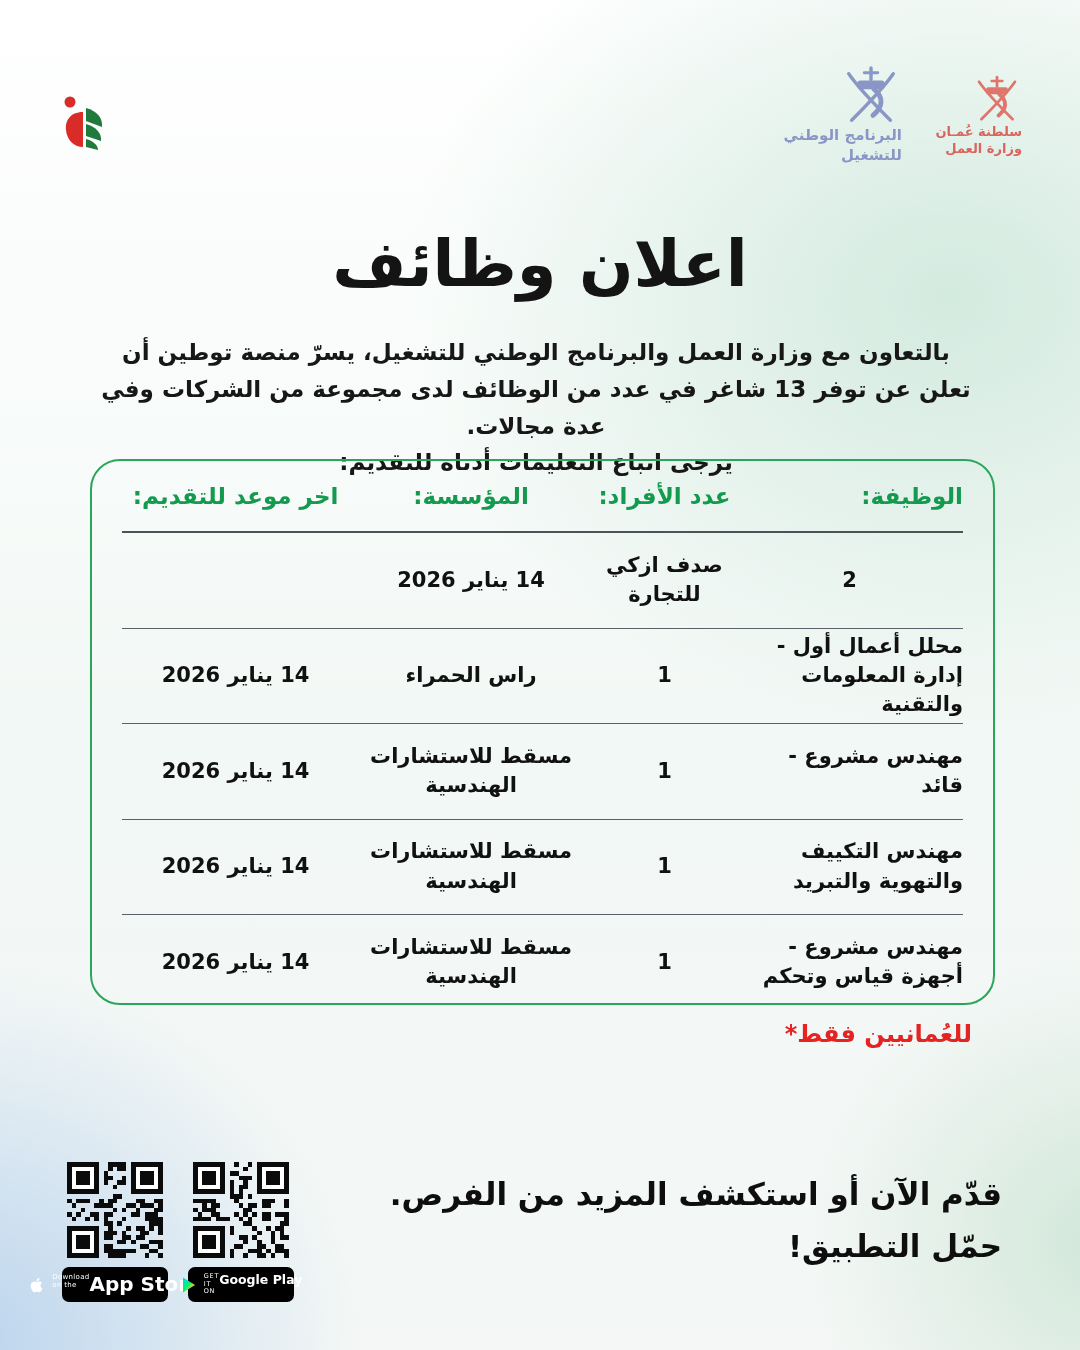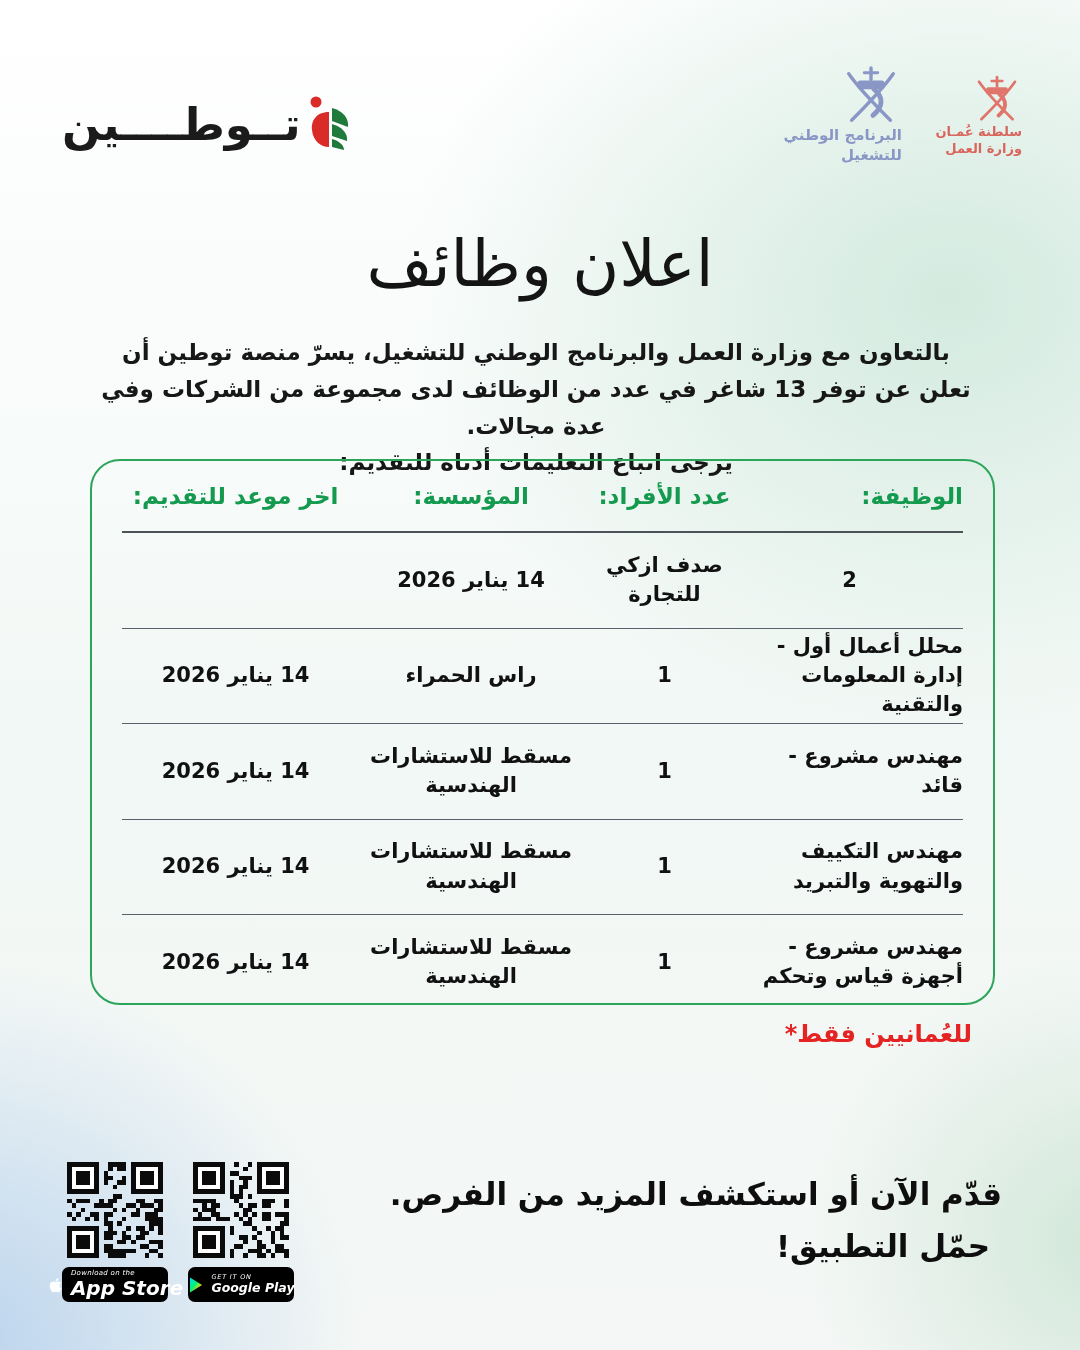--- a/index.html
+++ b/index.html
@@ -19,64 +19,63 @@
   .gov-logos{position:absolute;top:64px;right:58px;display:flex;gap:16px;align-items:flex-start;}
   .gov-logo{display:flex;flex-direction:column;align-items:flex-end;text-align:center;}
   .nep{width:126px;color:#8a97c6;}
   .mol{width:104px;color:#e0756b;margin-top:10px;}
   .nep .emblem{width:62px;height:62px;}
   .mol .emblem{width:50px;height:50px;}
   .gov-logo .l1,.gov-logo .l2{font-weight:bold;line-height:1.3;}
   .nep .l1,.nep .l2{font-size:15px;color:#8a97c6;}
   .mol .l1,.mol .l2{font-size:13px;color:#d9655c;}
   
-  .page-title{position:absolute;top:184px;left:0;width:100%;text-align:center;font-size:64px;font-weight:normal;color:#141414;}
+  .page-title{position:absolute;top:184px;left:0;width:100%;text-align:center;font-size:64px;font-weight:bold;color:#141414;}
   .intro{position:absolute;top:334px;left:96px;width:880px;direction:rtl;text-align:center;color:#171717;font-weight:bold;font-size:23px;line-height:1.6;}
   .intro p{margin:0;}
   
   .jobs-table{position:absolute;top:459px;left:90px;width:905px;height:546px;box-sizing:border-box;
     border:2.5px solid #2aa55a;border-radius:30px;direction:rtl;padding:0 30px;}
   .t-head{display:grid;grid-template-columns:27% 17% 29% 27%;height:70px;align-items:center;
     color:#149a4e;font-weight:bold;font-size:23px;border-bottom:2px solid #4c5358;}
   .t-row{display:grid;grid-template-columns:27% 17% 29% 27%;height:94.5px;align-items:center;
     color:#111;font-weight:bold;font-size:21px;border-bottom:1.5px solid #59626a;line-height:1.4;}
   .t-row:last-child{border-bottom:none;}
   .c-job{text-align:right;padding-left:8px;}
   .c-count,.c-org,.c-deadline{text-align:center;}
   
   .note{position:absolute;top:1020px;right:108px;direction:rtl;color:#e42322;font-weight:bold;font-size:24px;}
   
   .cta{position:absolute;top:1176px;right:78px;direction:rtl;text-align:right;color:#0e0e0e;}
   .cta .l1{font-size:31px;font-weight:700;margin:0 0 16px 0;}
-  .cta .l2{font-size:31px;font-weight:bold;margin:12px;}
+  .cta .l2{font-size:31px;font-weight:bold;margin:0;}
   .stores{position:absolute;top:1162px;left:62px;display:flex;gap:20px;}
   .store-col{display:flex;flex-direction:column;align-items:center;gap:9px;}
   .qr{width:96px;height:96px;}
   .badge{width:106px;height:35px;background:#000;border-radius:7px;display:flex;align-items:center;justify-content:center;gap:6px;color:#fff;}
   .badge .icon{width:18px;height:18px;flex:0 0 auto;}
-  .badge .txt{display:flex;flex-direction:column;line-height:1.15;text-align:left;font-style:italic;}
+  .badge .txt{display:flex;flex-direction:row;line-height:1.15;text-align:left;}
   .badge .small{font-size:7px;letter-spacing:.3px;}
   .badge .big{font-size:20px;font-weight:bold;white-space:nowrap;}
   .gp .big{font-size:12.5px;}
   .gp .small{font-size:6.5px;letter-spacing:.8px;}
 </style>
 </head>
 <body>
 
 <div class="canvas">
 
   <div class="tawteen-logo">
     <svg class="mark" viewBox="0 0 44 60">
       <circle cx="8" cy="8" r="5.5" fill="#d92b27"></circle>
       <path d="M21 18 C8 18 3 27 4 36 C5 47 13 53 21 53 Z" fill="#d92b27"></path>
       <path d="M24 14 C35 17 41 24 40 33 L24 27 Z" fill="#1f7a3c"></path>
       <path d="M24 30 C34 33 40 39 39 47 L24 42 Z" fill="#1f7a3c"></path>
       <path d="M24 45 C31 47 36 51 36 56 L24 53 Z" fill="#1f7a3c"></path>
     </svg>
-    <span class="word">تــوطــــين</span>
   </div>
 
   <div class="gov-logos">
     <div class="gov-logo nep">
       <svg class="emblem" viewBox="0 0 64 64" fill="none" stroke="currentColor">
         <path d="M12 58 C26 44 44 26 55 10" stroke-width="3.5" stroke-linecap="round"></path>
         <path d="M52 58 C38 44 20 26 9 10" stroke-width="3.5" stroke-linecap="round"></path>
         <path d="M32 4 v12" stroke-width="3.5" stroke-linecap="round"></path>
         <path d="M25 9 h14" stroke-width="3" stroke-linecap="round"></path>
         <rect x="18" y="17" width="28" height="9" rx="3" fill="currentColor" stroke="none"></rect>

